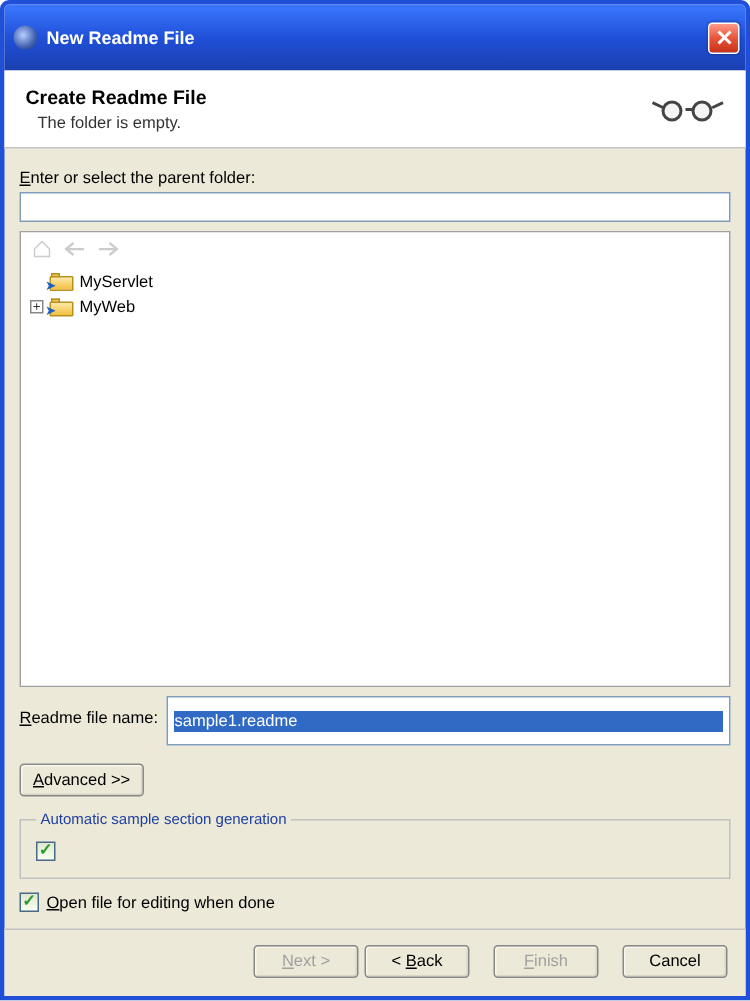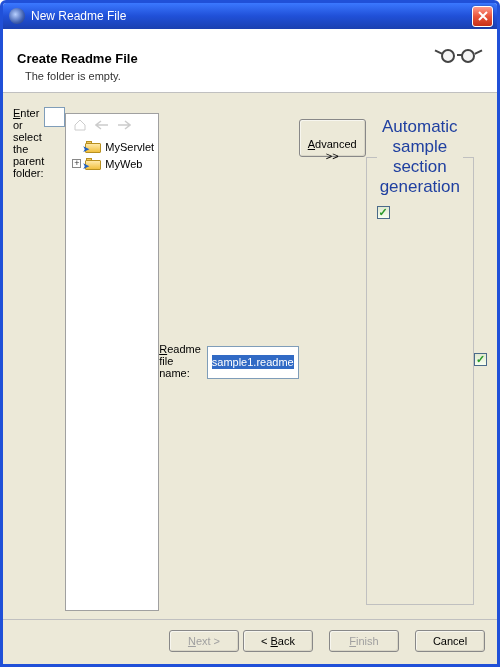--- a/index.html
+++ b/index.html
@@ -17,25 +17,25 @@
     border-radius: 6px 6px 0 0;
     width: 500px;
     height: 667px;
     background: #ece9d8;
     display: flex;
     flex-direction: column;
   }
   .titlebar {
     background: linear-gradient(to bottom, #3b78ff 0%, #2050d8 50%, #1a40b0 100%);
     color: #fff;
-    height: 26px;
+    height: 44px;
     display: flex;
     align-items: center;
     padding: 0 4px 0 6px;
-    font-weight: normal;
+    font-weight: bold;
     font-size: 12px;
     border-radius: 3px 3px 0 0;
   }
   .titlebar .icon-app {
     width: 16px; height: 16px;
     background: radial-gradient(circle at 40% 40%, #b8d0ff 0%, #4060b0 60%, #203070 100%);
     border-radius: 50%;
     margin-right: 6px;
     position: relative;
   }
@@ -54,21 +54,21 @@
   .close-btn svg { width: 10px; height: 10px; }
   .banner {
     background: #fff;
     padding: 10px 12px 10px 14px;
     border-bottom: 1px solid #c0c0c0;
     display: flex;
     align-items: flex-start;
   }
   .banner-text { flex: 1; }
   .banner h1 {
-    margin: 12px 0 4px 0;
+    margin: 0 0 4px 0;
     font-size: 13px;
     font-weight: bold;
   }
   .banner .msg {
     margin-left: 8px;
     color: #333;
     font-size: 11px;
   }
   .banner-icon {
     width: 50px; height: 26px;
@@ -107,21 +107,21 @@
     top: 8px;
     width: 8px;
     height: 5px;
     border-top: 2px solid #444;
     transform: rotate(-25deg);
   }
   .body-area {
     flex: 1;
     padding: 14px 10px 8px 10px;
     display: flex;
-    flex-direction: row;
+    flex-direction: column;
     min-height: 0;
   }
   .lbl { margin-bottom: 3px; }
   .under { text-decoration: underline; }
   .txt-input {
     width: 100%;
     height: 20px;
     border: 1px solid #7f9db9;
     background: #fff;
     padding: 2px 4px;
@@ -222,33 +222,32 @@
   .btn {
     padding: 2px 10px;
     background: #ece9d8;
     border: 1px solid #888;
     border-radius: 3px;
     font: inherit;
     min-width: 70px;
     height: 22px;
     box-shadow: 1px 1px 0 rgba(255,255,255,.6) inset, -1px -1px 0 rgba(0,0,0,.08) inset;
   }
-  .btn.small { min-width: auto; padding: 18px 8px; }
+  .btn.small { min-width: auto; padding: 2px 8px; }
   .btn.disabled { color: #a0a0a0; }
   .adv-btn { margin-top: 12px; }
   fieldset.group {
     border: 1px solid #c0c0c0;
     margin: 10px 0 6px 0;
     padding: 6px 10px 8px 10px;
   }
   fieldset.group legend {
     color: #2040a0;
     padding: 0 3px;
-    font-size: 17px;
-    text-align: center;
+    font-size: 10px;
   }
   .chk-row {
     display: flex;
     align-items: center;
     gap: 5px;
     margin: 3px 0;
   }
   .chk {
     width: 13px; height: 13px;
     border: 1px solid #4a6a8a;
@@ -367,20 +366,21 @@
 
     <fieldset class="group">
       <legend>Automatic sample section generation</legend>
       <div class="chk-row">
         <span class="chk checked"></span>
       </div>
     </fieldset>
 
     <div class="chk-row">
       <span class="chk checked"></span>
+      <span><span class="under">O</span><span>pen file for editing when done</span></span>
     </div>
 
   </div>
 
   <div class="footer">
     <button class="btn disabled"><span></span><span class="under">N</span><span>ext &gt;</span></button>
     <button class="btn"><span>&lt; </span><span class="under">B</span><span>ack</span></button>
     <span class="spacer"></span>
     <button class="btn disabled"><span></span><span class="under">F</span><span>inish</span></button>
     <span class="spacer"></span>

